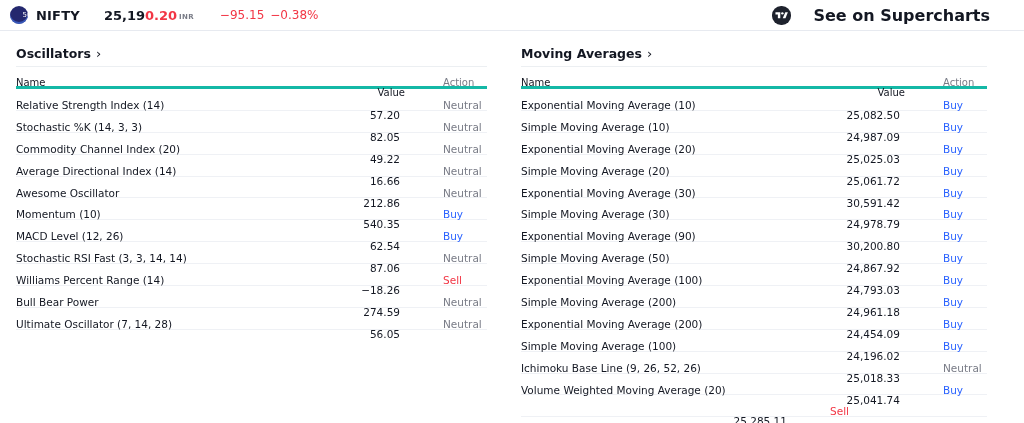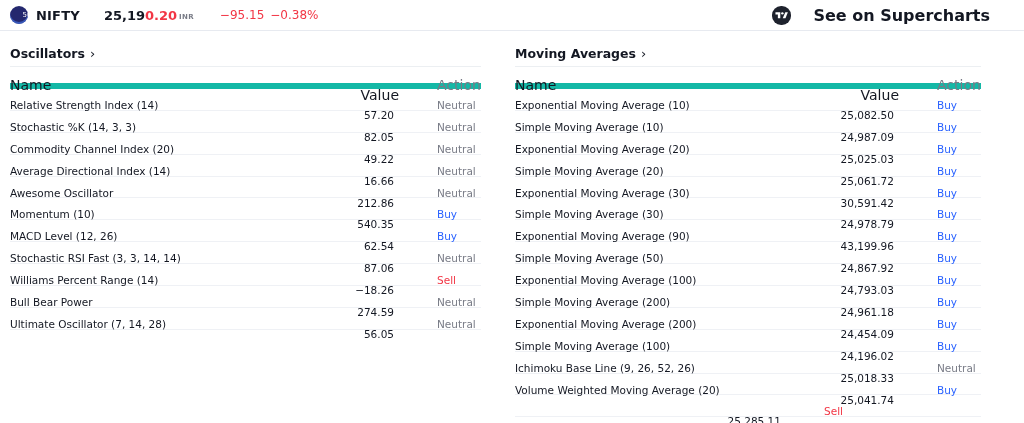--- a/index.html
+++ b/index.html
@@ -34,43 +34,43 @@
   .price { font-size: 13px; font-weight: 700; margin-left: 24px; white-space: nowrap; }
   .price .tick { color: #f23645; }
   .price .cur { font-size: 7px; font-weight: 700; color: #787b86; margin-left: 2px; vertical-align: 1px; letter-spacing: .3px; }
   .change { font-size: 12px; color: #f23645; margin-left: 26px; white-space: nowrap; }
   .change span + span { margin-left: 6px; }
 
   .supercharts { display: flex; align-items: center; gap: 22px; font-size: 16px; font-weight: 700; cursor: pointer; }
   .supercharts svg { display: block; }
 
   
-  .main { display: flex; padding-left: 10px; column-gap: 34px; }
+  .main { display: flex; padding-left: 16px; column-gap: 34px; }
   .table-section.osc { width: 471px; }
   .table-section.ma  { width: 466px; }
 
   .section-title {
     display: flex; align-items: center; gap: 4px;
     font-size: 12.5px; font-weight: 700; color: #131722;
     padding: 13px 0 3px 0; line-height: 19px;
     border-bottom: 1px solid #eceff2;
     cursor: pointer;
   }
   .section-title .chev { font-weight: 400; font-size: 13px; color: #131722; margin-left: 1px; }
 
   .thead, .trow {
     display: grid;
     grid-template-columns: 1fr 70px 44px;
     column-gap: 38px;
     align-items: center;
   }
   .thead {
     height: 22px;
-    font-size: 14px; color: #787b86;
-    border-bottom: 6px solid #14b8a6;
+    font-size: 10px; color: #787b86;
+    border-bottom: 3px solid #14b8a6;
   }
   .trow {
     height: 21.9px;
     font-size: 10.5px;
     border-bottom: 1px solid #eff1f5;
     gap: 43px;
   }
   .cell.name   { color: #131722; overflow: hidden; white-space: nowrap; text-overflow: ellipsis; }
   .cell.value  { text-align: right; color: #131722; white-space: nowrap; margin-top: 20px; }
   .cell.action { text-align: left; white-space: nowrap; }
@@ -210,21 +210,21 @@
           <span class="cell value">30,591.42</span>
           <span class="cell action act-buy">Buy</span>
         </div>
         <div class="trow">
           <span class="cell name">Simple Moving Average (30)</span>
           <span class="cell value">24,978.79</span>
           <span class="cell action act-buy">Buy</span>
         </div>
         <div class="trow">
           <span class="cell name">Exponential Moving Average (90)</span>
-          <span class="cell value">43,199.96</span>
+          <span class="cell value">30,200.80</span>
           <span class="cell action act-buy">Buy</span>
         </div>
         <div class="trow">
           <span class="cell name">Simple Moving Average (50)</span>
           <span class="cell value">24,867.92</span>
           <span class="cell action act-buy">Buy</span>
         </div>
         <div class="trow">
           <span class="cell name">Exponential Moving Average (100)</span>
           <span class="cell value">24,793.03</span>

